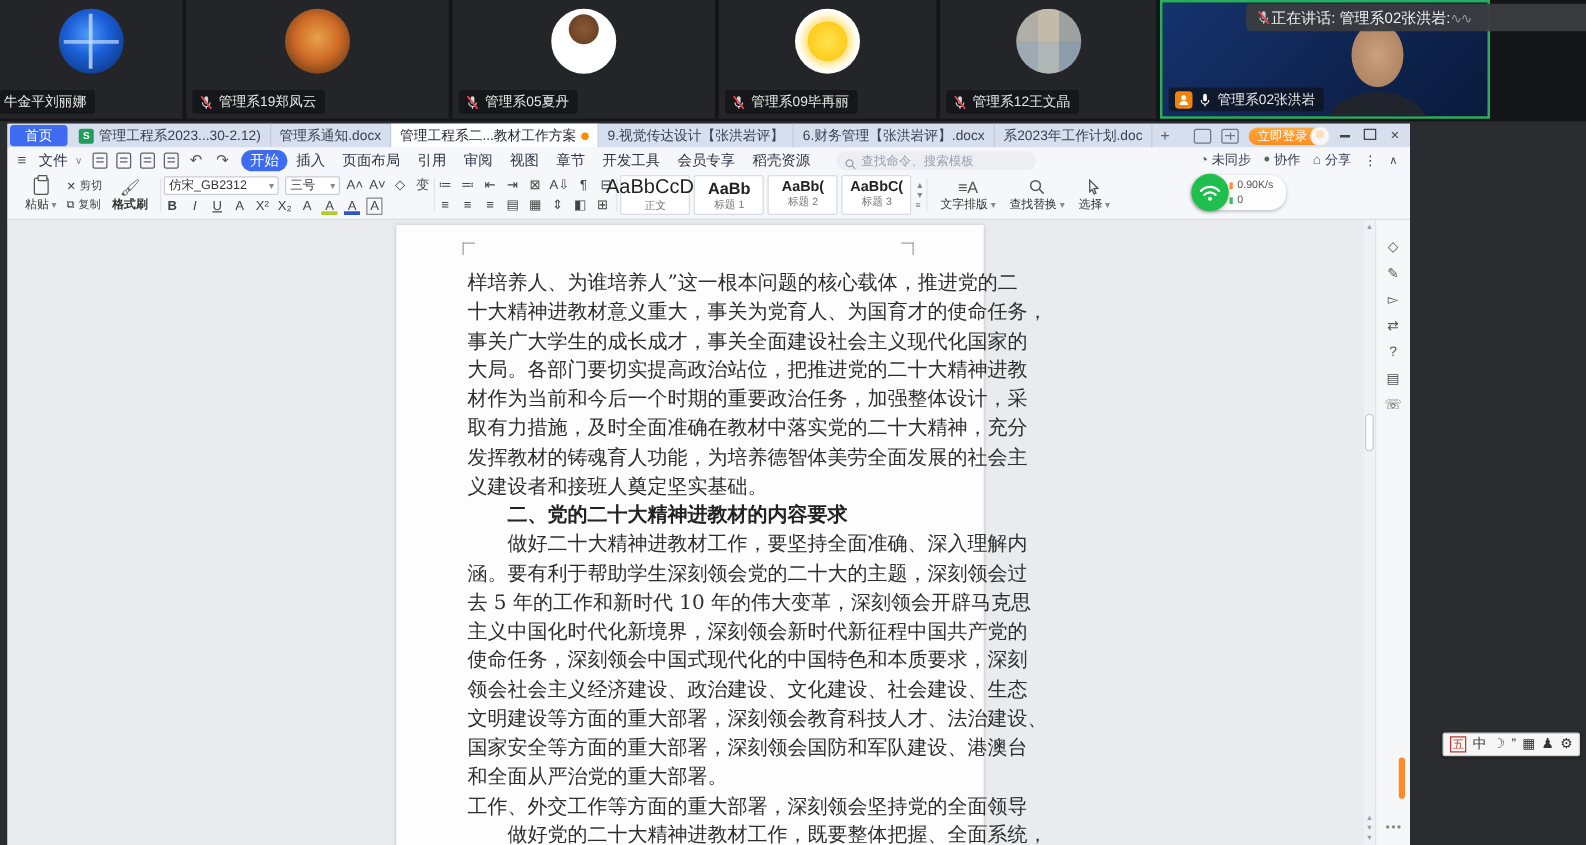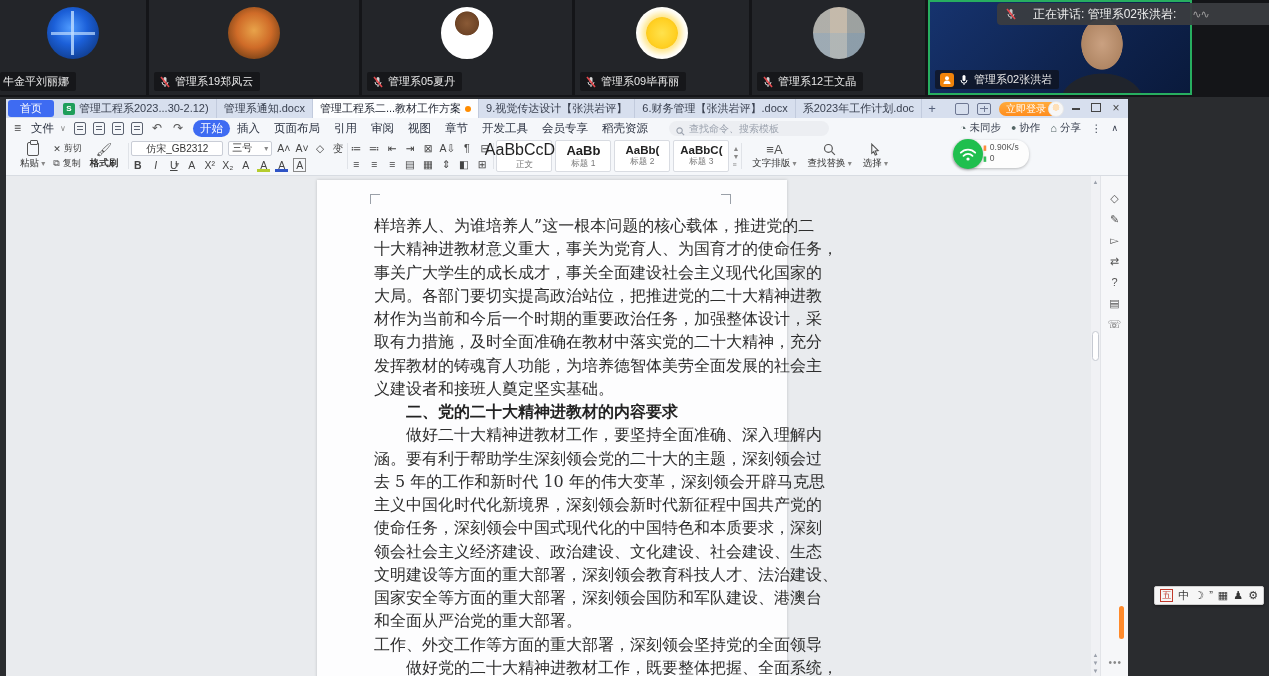--- a/index.html
+++ b/index.html
@@ -31,21 +31,21 @@
              background:rgba(15,15,18,.62); color:#e8e8e8; font-size:11px; padding:2px 7px 2px 5px; border-radius:2px; white-space:nowrap; }
   .tile-first .namebar { left:0; padding-left:3px; }
   .mic { width:12px; height:12px; flex:0 0 auto; }
   .hostbadge { width:14px; height:14px; border-radius:3px; background:#f0830a; display:inline-flex;
                align-items:center; justify-content:center; flex:0 0 auto; }
   .hostbadge svg { width:10px; height:10px; }
   .speaking .face { position:absolute; right:28px; top:14px; width:120px; height:90px;
        background:radial-gradient(ellipse 34px 42px at 60px 28px, #caa181 0%, #b08664 60%, rgba(0,0,0,0) 62%),
                   radial-gradient(ellipse 58px 40px at 60px 86px, #20242c 0%, #20242c 70%, rgba(0,0,0,0) 72%); }
   .toast { position:absolute; left:997px; top:3px; right:0; height:22px; background:rgba(58,60,64,.95);
-           border-radius:4px 0 0 4px; display:flex; align-items:center; gap:16px; padding:0 8px; z-index:40; }
+           border-radius:4px 0 0 4px; display:flex; align-items:center; gap:0; padding:0 8px; z-index:40; }
   .toast .txt { color:#f0f0f0; font-size:12px; white-space:nowrap; }
   .wave { color:#9a9a9a; font-size:11px; letter-spacing:-1px; }
 
   
   .wps { position:absolute; left:6px; top:99px; width:1122px; height:577px; background:#f5f7fa; }
 
   
   .tabbar { position:absolute; left:0; top:0; right:0; height:19px; background:#d7dfee; display:flex; align-items:stretch; }
   .home-btn { margin:1px 2px 1px 2px; width:46px; background:#3e6bf2; color:#fff; font-size:11px;
               border-radius:3px; display:flex; align-items:center; justify-content:center; }
@@ -361,21 +361,21 @@
         </div>
         <div class="bigbtn">
           <span class="bicon">🖌</span>
           <span style="font-weight:bold;">格式刷</span>
         </div>
       </div>
       <div class="rsep"></div>
 
       <div class="fontcol">
         <div class="irow">
-          <span class="selbox" style="width:92px;flex-direction:column;">
+          <span class="selbox" style="width:92px;">
             <span>仿宋_GB2312</span>
               <span class="caret">▾</span>
           </span>
           <span class="selbox" style="width:44px;">
             <span>三号</span>
               <span class="caret">▾</span>
           </span>
           <span class="irow">
               <span class="ri">A˄</span>
               <span class="ri">A˅</span>

